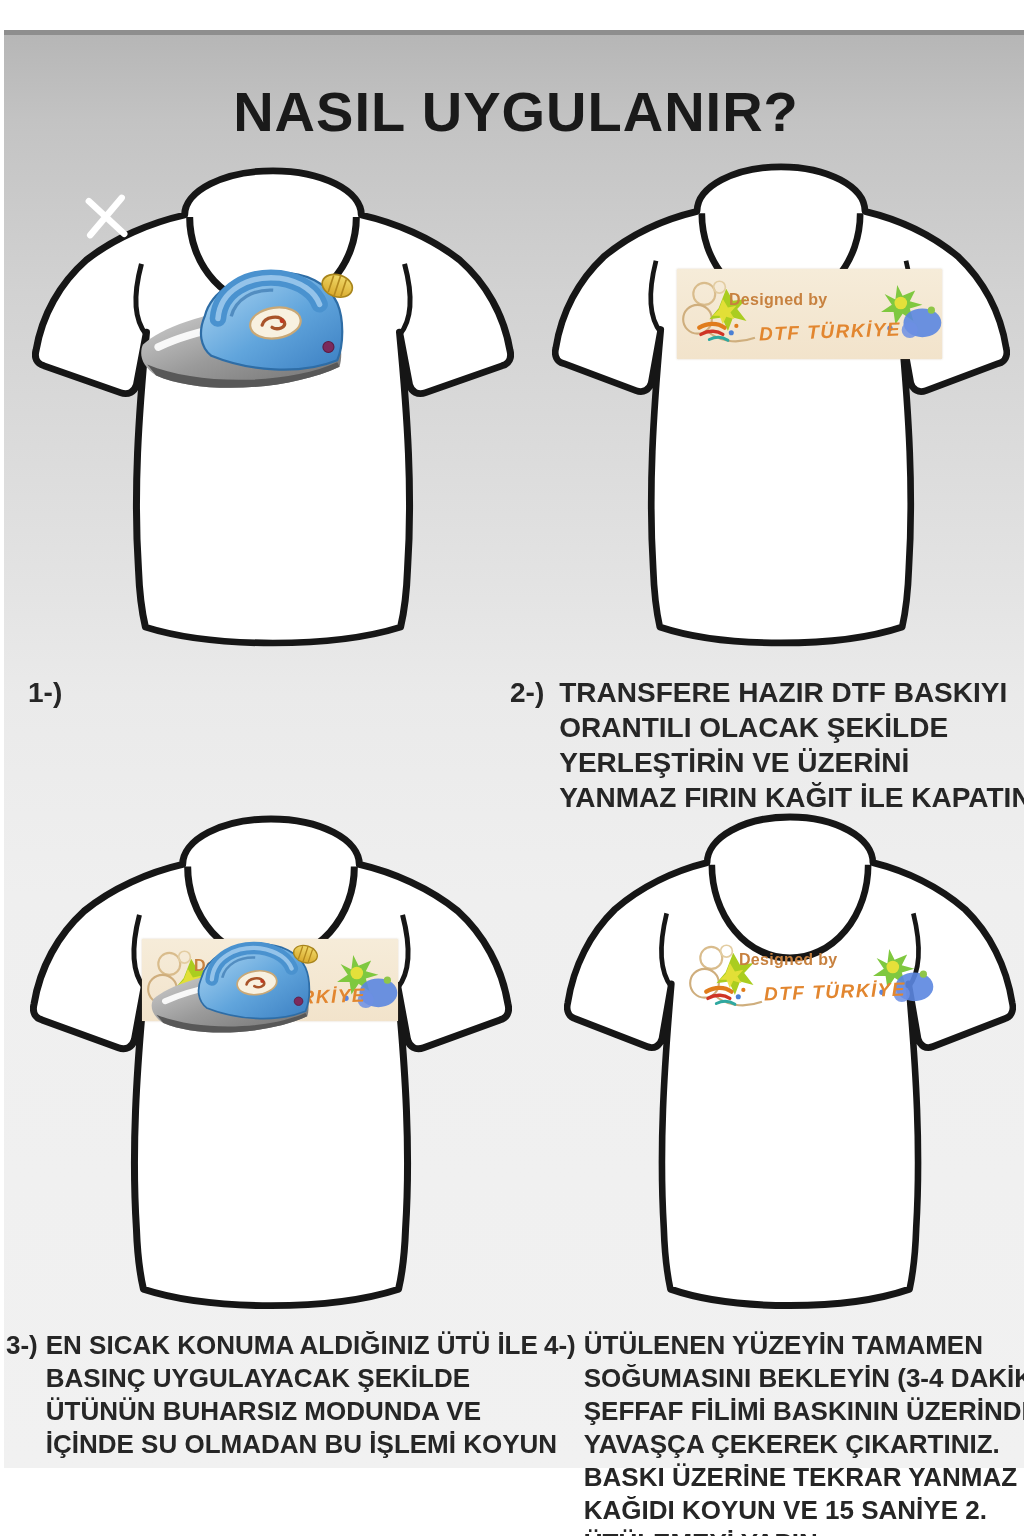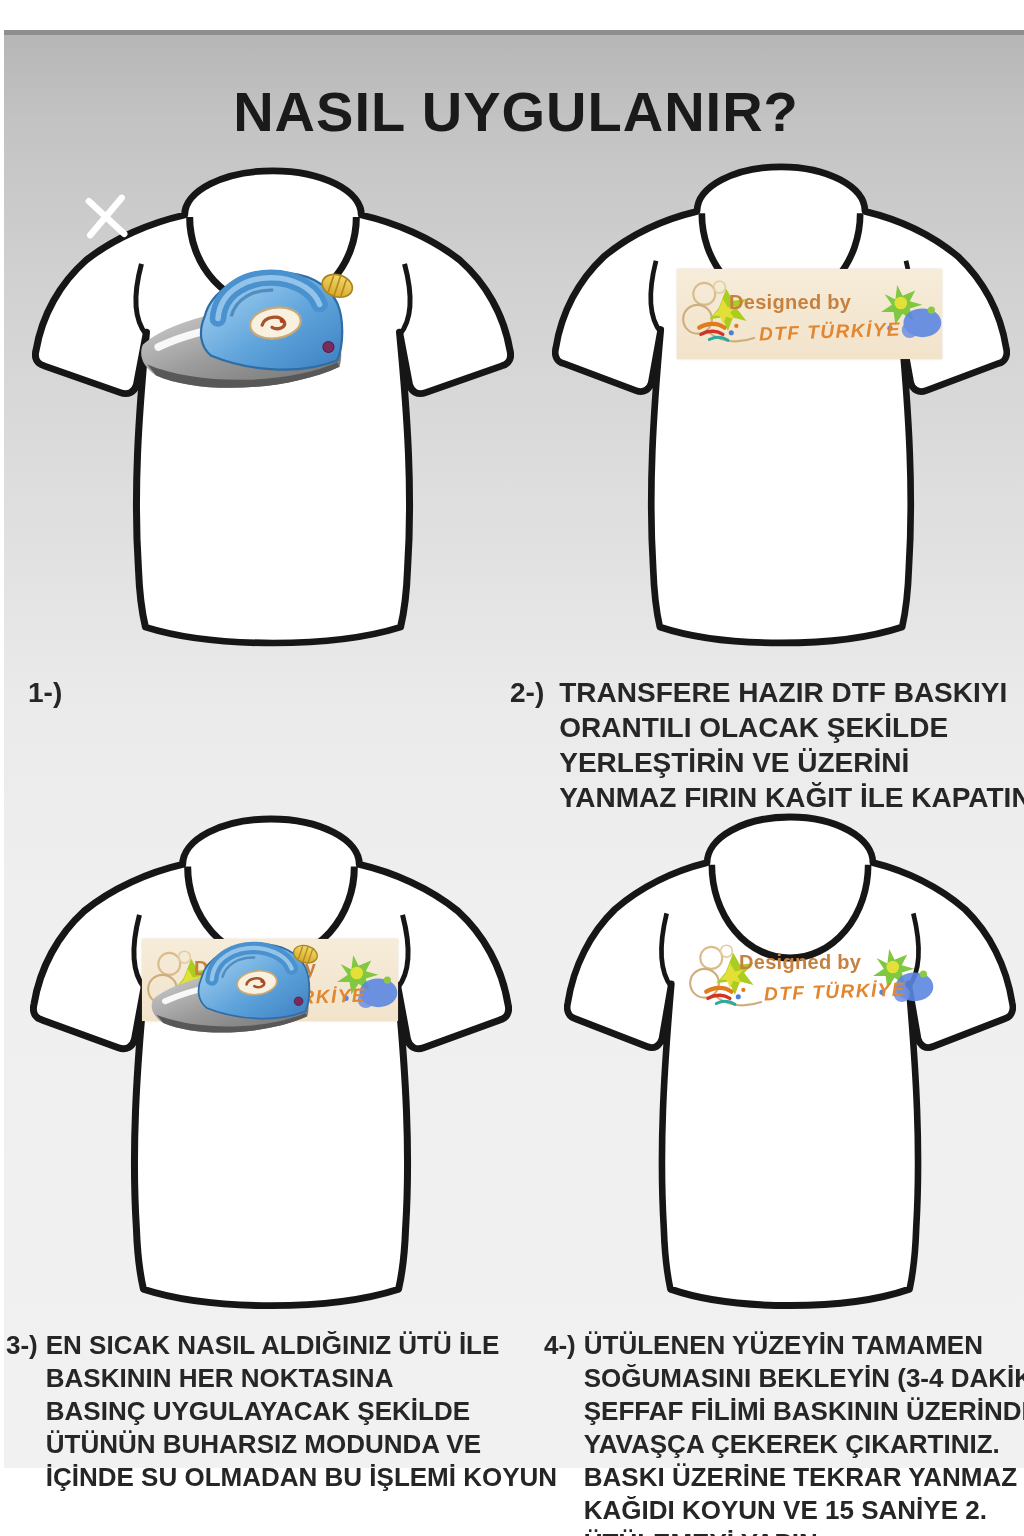--- a/index.html
+++ b/index.html
@@ -23,21 +23,21 @@
   .s3{left:26px;top:778px;width:482px;height:505px;}
   .s4{left:560px;top:776px;width:452px;height:507px;}
 
   .print-label{position:absolute;}
   .label-bg{background:linear-gradient(180deg,#f6ecd9,#f2e3cb);box-shadow:0 0 2px rgba(160,130,80,.35);}
   .pl-2{left:125px;top:108px;width:265px;height:90px;}
   .pl-3{left:112px;top:126px;width:256px;height:82px;}
   .pl-4{left:120px;top:128px;width:250px;height:72px;}
   .lbl1{
     position:absolute;left:52px;top:22px;
-    font-size:20px;font-weight:bold;color:#c7813f;letter-spacing:.3px;white-space:nowrap;
+    font-size:16px;font-weight:bold;color:#c7813f;letter-spacing:.3px;white-space:nowrap;
   }
   .lbl2{
     position:absolute;left:82px;top:52px;
     font-size:19px;font-weight:bold;font-style:italic;color:#e2862f;letter-spacing:1.5px;
     transform:rotate(-2deg);white-space:nowrap;
   }
   .pl-3 .lbl1{top:18px;}
   .pl-3 .lbl2{top:48px;}
   .pl-4 .lbl1{top:12px;left:55px;}
   .pl-4 .lbl2{top:42px;left:80px;}
@@ -219,22 +219,21 @@
         <div>TRANSFERE HAZIR DTF BASKIYI</div>
         <div>ORANTILI OLACAK ŞEKİLDE</div>
         <div>YERLEŞTİRİN VE ÜZERİNİ</div>
         <div>YANMAZ FIRIN KAĞIT İLE KAPATIN</div>
       </div>
     </div>
 
     <div class="step row2 step3">
       <span class="num">3-)</span>
       <div class="lines">
-        <div>EN SICAK NASIL ALDIĞINIZ ÜTÜ İLE</div>
-        <div>BASKININ HER NOKTASINA</div>
+        <div>EN SICAK KONUMA ALDIĞINIZ ÜTÜ İLE</div>
         <div>BASINÇ UYGULAYACAK ŞEKİLDE</div>
         <div>ÜTÜNÜN BUHARSIZ MODUNDA VE</div>
         <div>İÇİNDE SU OLMADAN BU İŞLEMİ KOYUN</div>
       </div>
     </div>
 
     <div class="step row2 step4">
       <span class="num">4-)</span>
       <div class="lines">
         <div>ÜTÜLENEN YÜZEYİN TAMAMEN</div>

